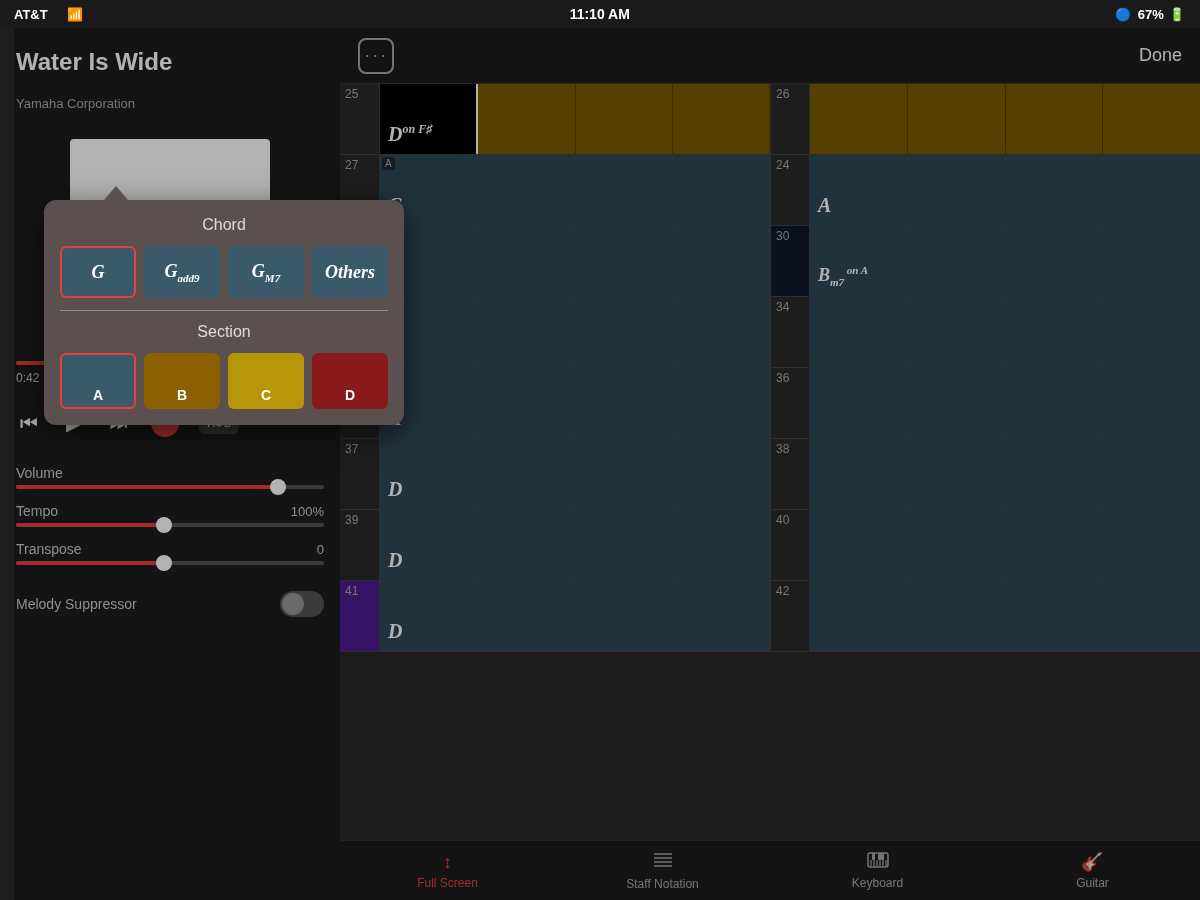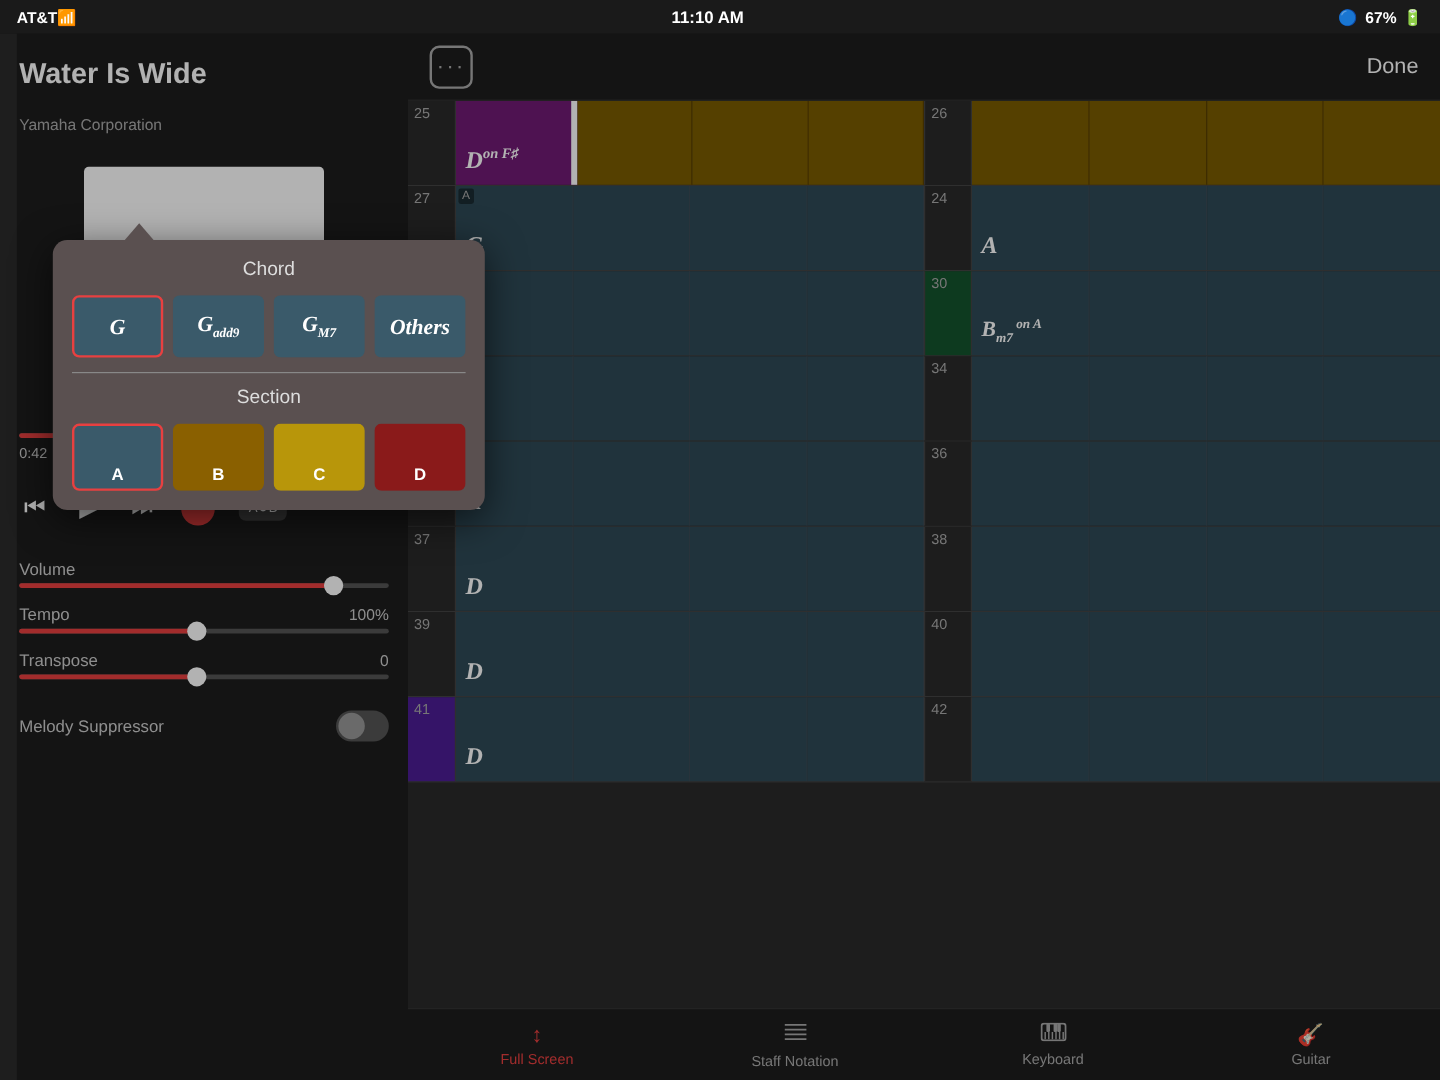--- a/index.html
+++ b/index.html
@@ -20,21 +20,21 @@
       height: 28px;
       background: #1a1a1a;
       display: flex;
       align-items: center;
       justify-content: space-between;
       padding: 0 14px;
       font-size: 13px;
       font-weight: 600;
       z-index: 100;
     }
-    .status-left { display: flex; align-items: center; gap: 0; }
+    .status-left { display: flex; align-items: center; gap: 20px; }
     .status-center { font-size: 14px; font-weight: 600; }
     .status-right { display: flex; align-items: center; gap: 6px; }
 
     
     .left-panel {
       position: absolute;
       top: 28px; left: 0;
       width: 340px;
       height: 872px;
       background: #1e1e1e;
@@ -453,21 +453,21 @@
       <span style="font-size:18px;color:#aaa;letter-spacing:2px">···</span>
     </button>
     <button class="done-btn">Done</button>
   </div>
 
   <div class="grid-area">
 
     <div style="display:flex;border-bottom:1px solid #444;">
       <div style="min-width:40px;background:#2a2a2a;border-right:1px solid #444;padding:3px 5px;font-size:12px;color:#aaa;">25</div>
       <div style="flex:1;display:flex;">
-        <div style="flex:1;background:#701a75;border-right:5px solid #ffffff;min-height:70px;position:relative;">
+        <div style="flex:1;background:#000000;border-right:2px solid #ffffff;min-height:70px;position:relative;">
           <span style="position:absolute;bottom:8px;left:8px;font-size:20px;font-weight:700;color:#fff;font-family:Georgia,serif;font-style:italic;">D<sup style="font-size:12px">on F♯</sup></span>
         </div>
         <div style="flex:1;background:#7a5c00;border-right:1px solid #5a4000;min-height:70px;"></div>
         <div style="flex:1;background:#7a5c00;border-right:1px solid #5a4000;min-height:70px;"></div>
         <div style="flex:1;background:#7a5c00;border-right:1px solid #5a4000;min-height:70px;"></div>
       </div>
       <div style="min-width:40px;background:#2a2a2a;border-right:1px solid #444;border-left:1px solid #444;padding:3px 5px;font-size:12px;color:#aaa;">26</div>
       <div style="flex:1;display:flex;">
         <div style="flex:1;background:#7a5c00;border-right:1px solid #5a4000;min-height:70px;"></div>
         <div style="flex:1;background:#7a5c00;border-right:1px solid #5a4000;min-height:70px;"></div>
@@ -499,21 +499,21 @@
     </div>
 
     <div style="display:flex;border-bottom:1px solid #444;">
       <div style="min-width:40px;background:#2a2a2a;border-right:1px solid #444;padding:3px 5px;font-size:12px;color:#aaa;">29</div>
       <div style="flex:1;display:flex;">
         <div style="flex:1;background:#2e4a56;border-right:1px solid #3a4a55;min-height:70px;"></div>
         <div style="flex:1;background:#2e4a56;border-right:1px solid #3a4a55;min-height:70px;"></div>
         <div style="flex:1;background:#2e4a56;border-right:1px solid #3a4a55;min-height:70px;"></div>
         <div style="flex:1;background:#2e4a56;border-right:1px solid #3a4a55;min-height:70px;"></div>
       </div>
-      <div style="min-width:40px;background:#14532d;border-right:1px solid #444;border-left:1px solid #444;padding:3px 5px;font-size:12px;color:#aaa;">30</div>
+      <div style="min-width:40px;background:#0f172a;border-right:1px solid #444;border-left:1px solid #444;padding:3px 5px;font-size:12px;color:#aaa;">30</div>
       <div style="flex:1;display:flex;">
         <div style="flex:1;background:#2e4a56;border-right:1px solid #3a4a55;min-height:70px;position:relative;">
           <span style="position:absolute;bottom:8px;left:8px;font-size:18px;font-weight:700;color:#fff;font-family:Georgia,serif;font-style:italic;">B<sub style="font-size:11px">m7</sub><sup style="font-size:11px"> on A</sup></span>
         </div>
         <div style="flex:1;background:#2e4a56;border-right:1px solid #3a4a55;min-height:70px;"></div>
         <div style="flex:1;background:#2e4a56;border-right:1px solid #3a4a55;min-height:70px;"></div>
         <div style="flex:1;background:#2e4a56;min-height:70px;"></div>
       </div>
     </div>
 

